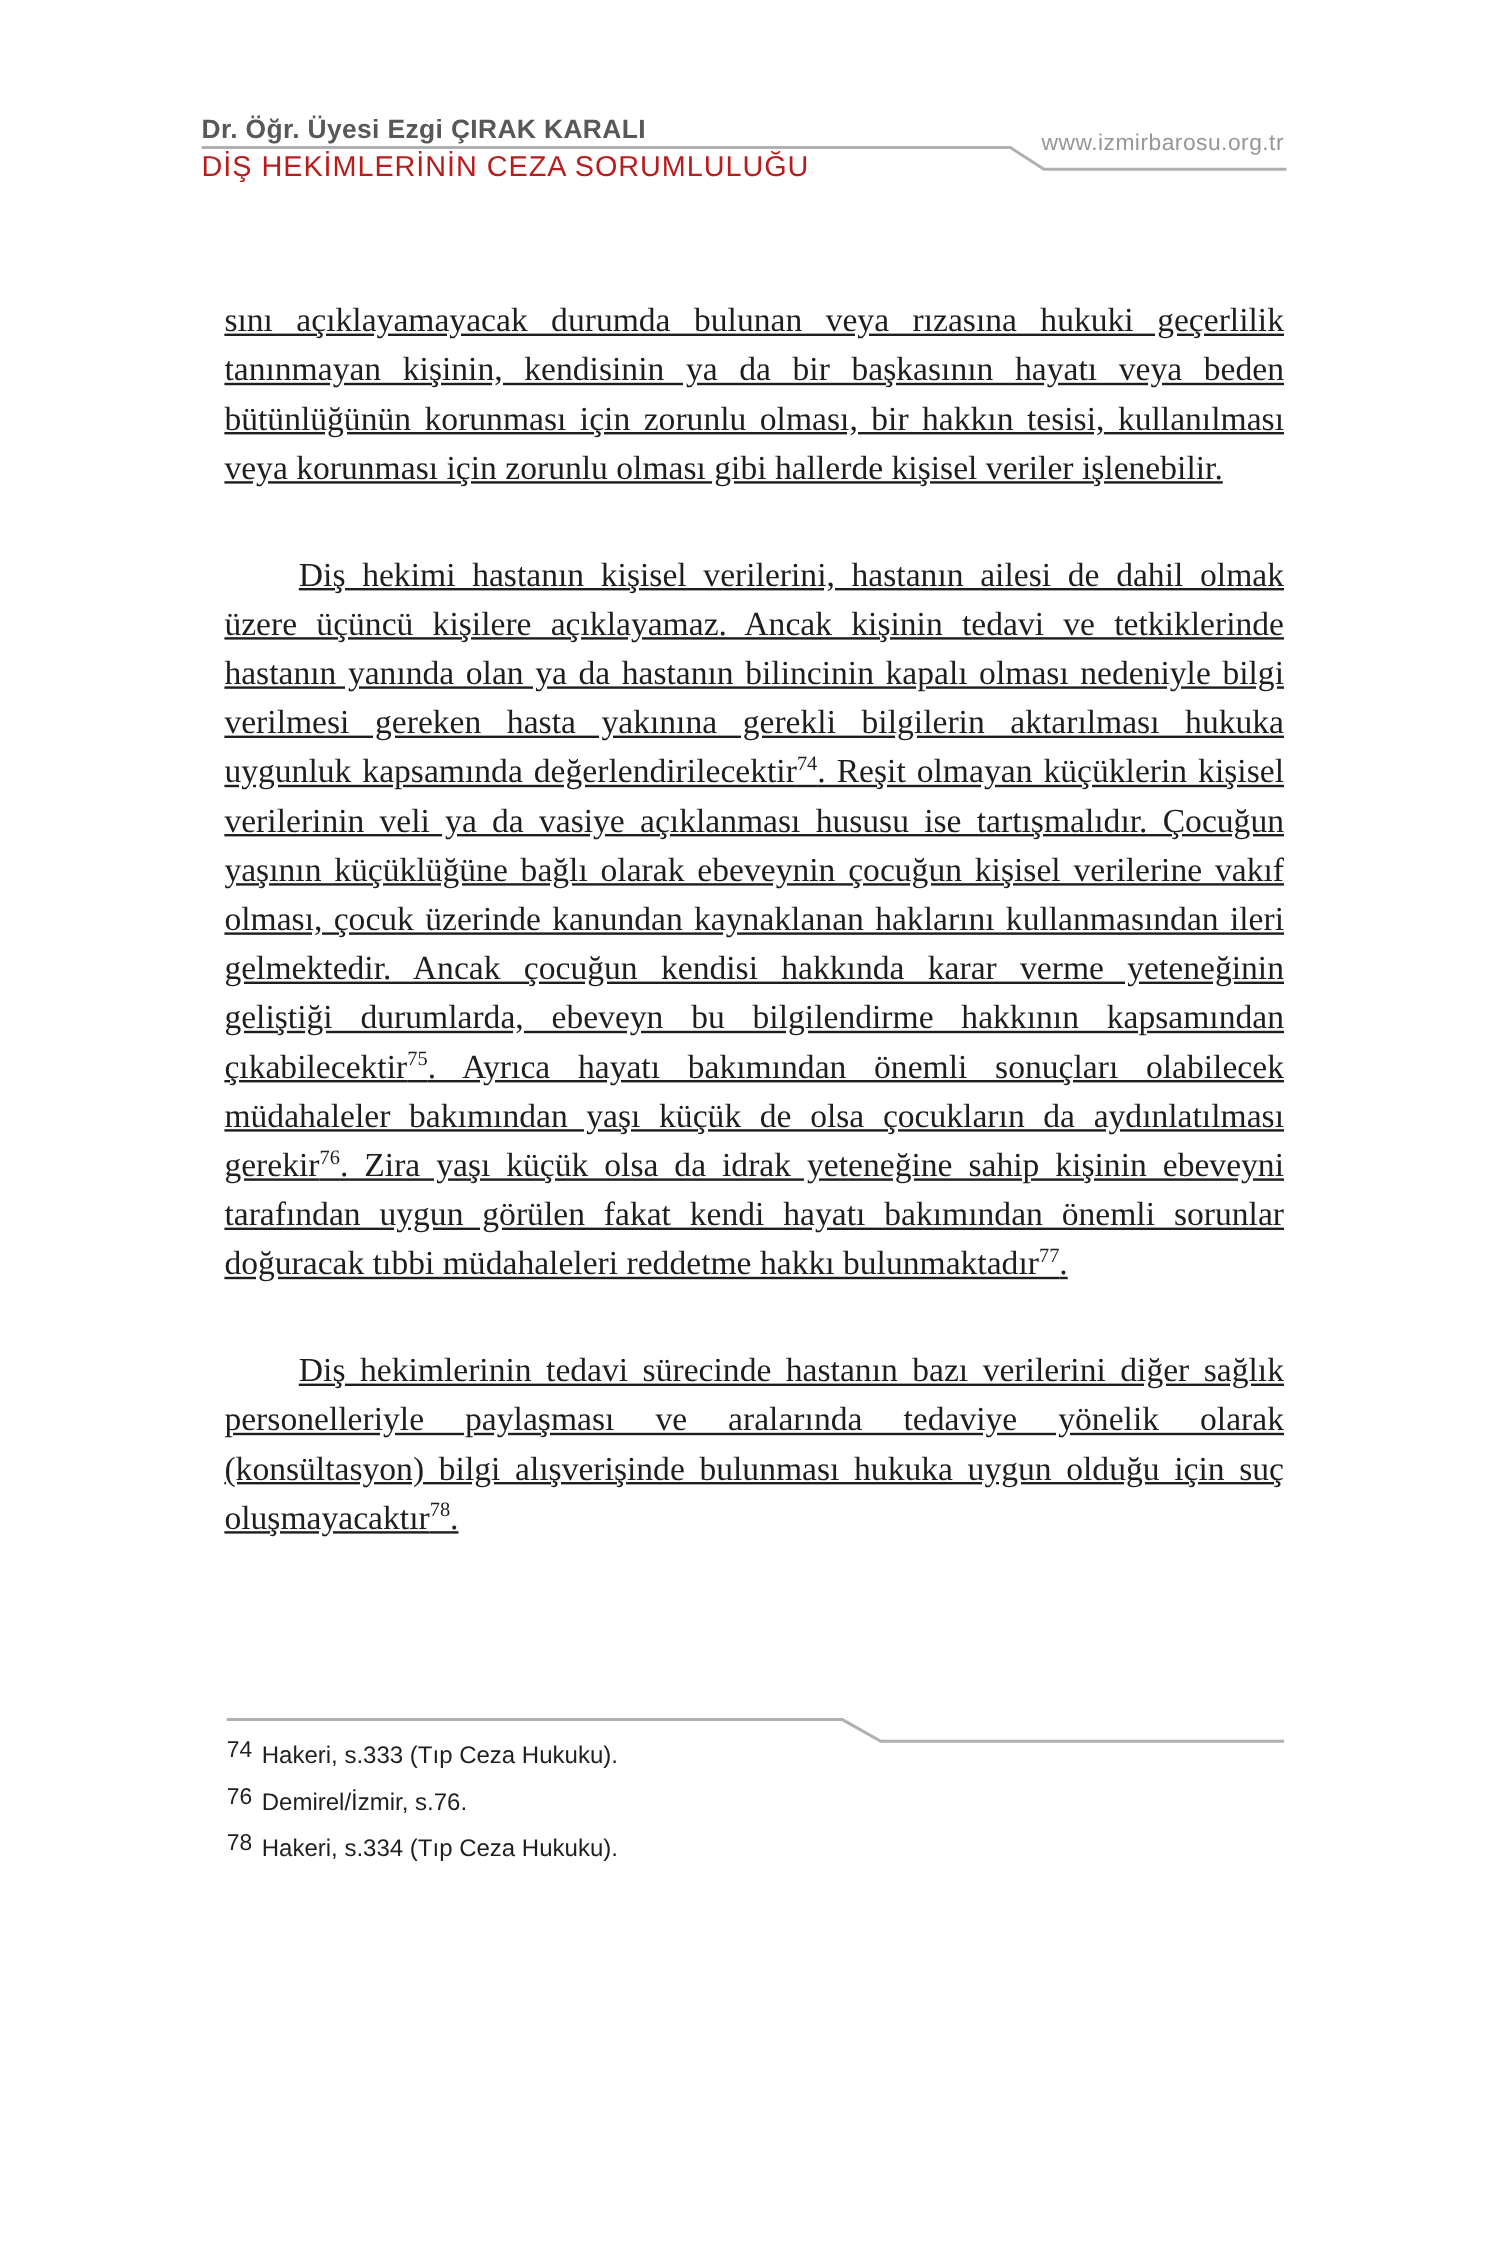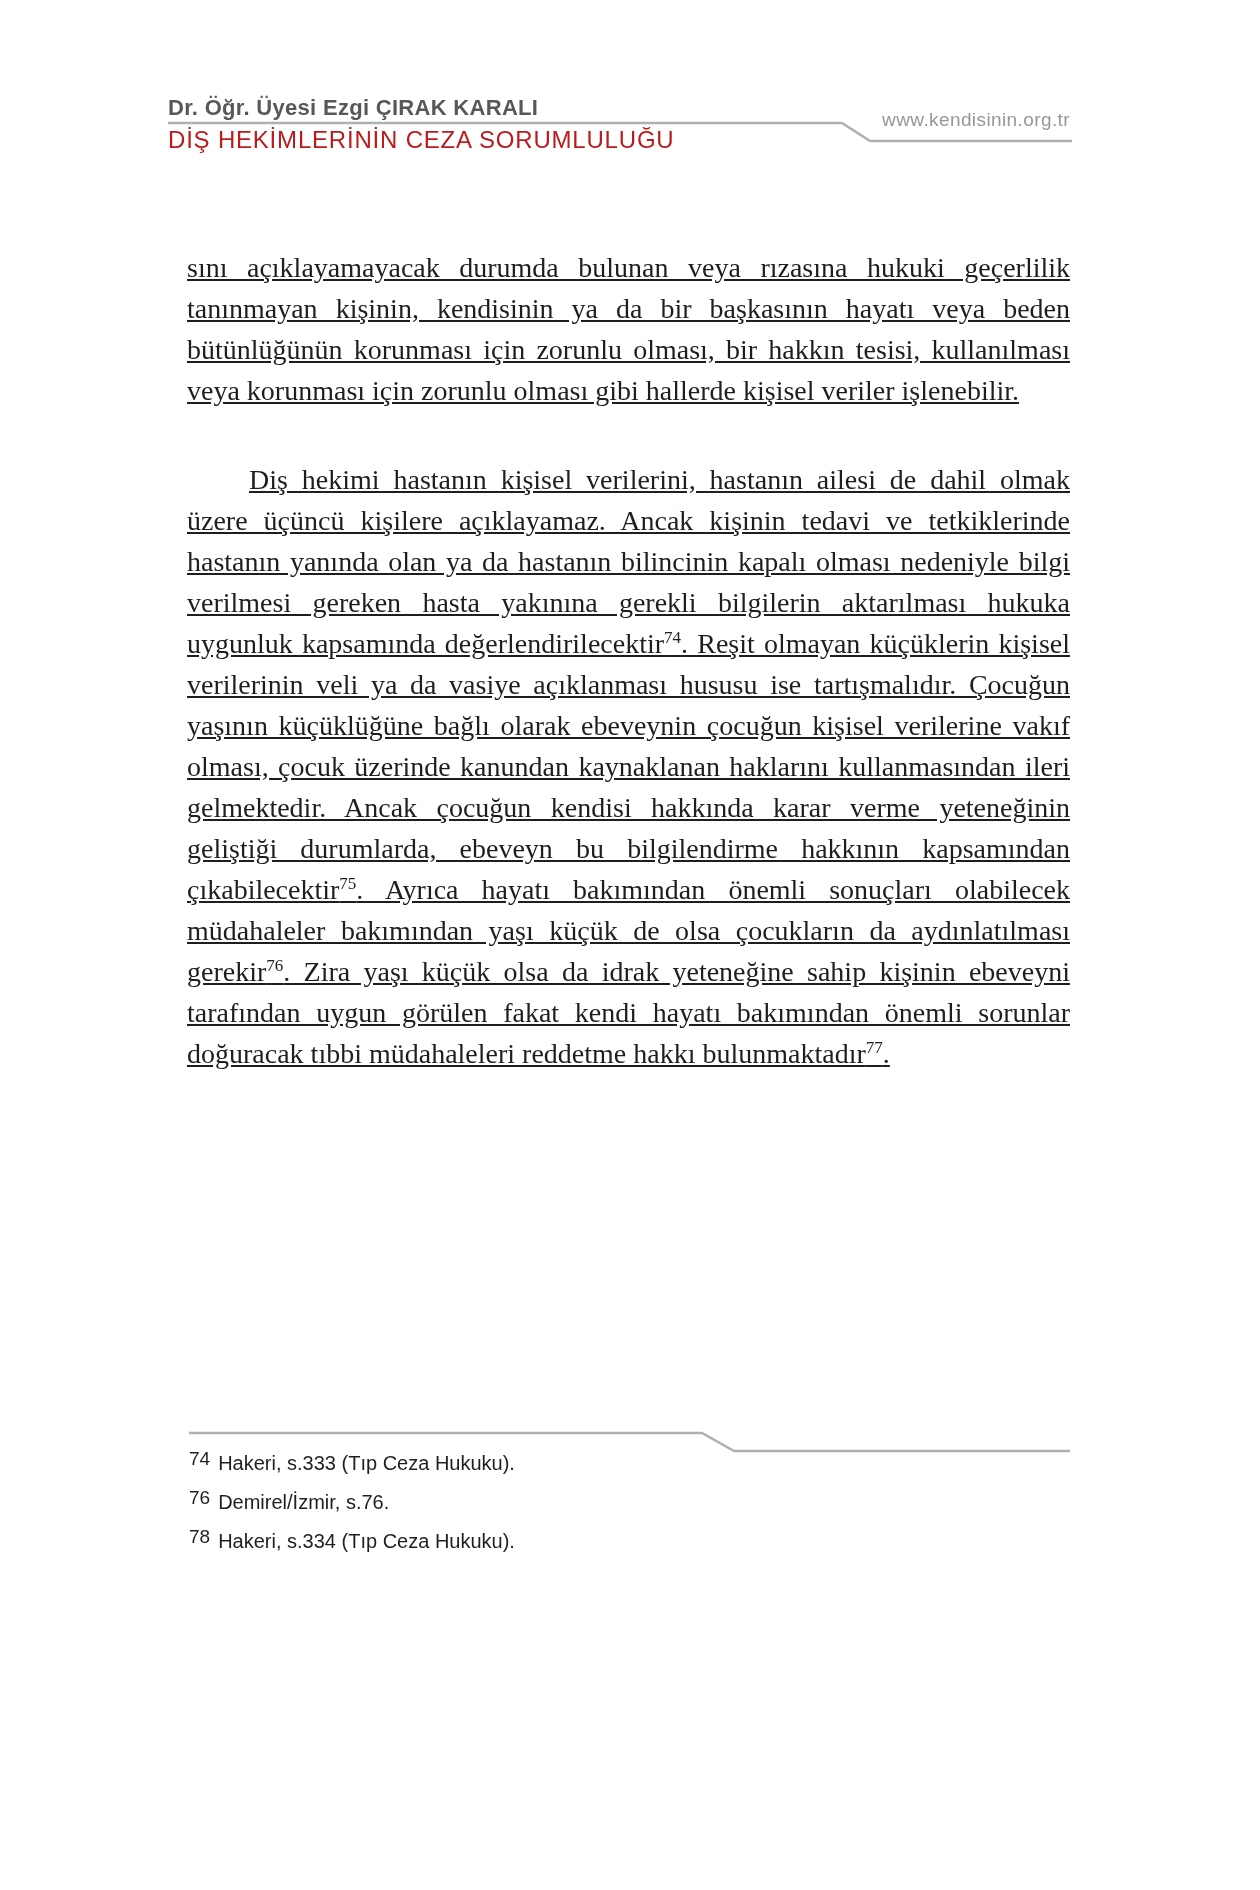--- a/index.html
+++ b/index.html
@@ -67,26 +67,27 @@
 
   <svg class="rules" width="1260" height="1890" viewBox="0 0 1260 1890" aria-hidden="true">
     <polyline points="168,123 842,123 870,141 1072,141"></polyline>
     <polyline points="189,1433 702,1433 734,1451 1070,1451"></polyline>
     <polyline points="189,1664 648,1664 678,1648 1072,1648"></polyline>
   </svg>
 
   <header>
     <div class="author">Dr. Öğr. Üyesi Ezgi ÇIRAK KARALI</div>
     <div class="subtitle">DİŞ HEKİMLERİNİN CEZA SORUMLULUĞU</div>
-    <div class="website">www.kendisinin.org.tr</div>
+    <div class="website">www.izmirbarosu.org.tr</div>
   </header>
 
   <main class="body">
       <p>sını açıklayamayacak durumda bulunan veya rızasına hukuki geçerlilik tanınmayan kişinin, kendisinin ya da bir başkasının hayatı veya beden bütünlüğünün korunması için zorunlu olması, bir hakkın tesisi, kullanılması veya korunması için zorunlu olması gibi hallerde kişisel veriler işlenebilir.</p>
       <p class="indent">Diş hekimi hastanın kişisel verilerini, hastanın ailesi de dahil olmak üzere üçüncü kişilere açıklayamaz. Ancak kişinin tedavi ve tetkiklerinde hastanın yanında olan ya da hastanın bilincinin kapalı olması nedeniyle bilgi verilmesi gereken hasta yakınına gerekli bilgilerin aktarılması hukuka uygunluk kapsamında değerlendirilecektir<sup>74</sup>. Reşit olmayan küçüklerin kişisel verilerinin veli ya da vasiye açıklanması hususu ise tartışmalıdır. Çocuğun yaşının küçüklüğüne bağlı olarak ebeveynin çocuğun kişisel verilerine vakıf olması, çocuk üzerinde kanundan kaynaklanan haklarını kullanmasından ileri gelmektedir. Ancak çocuğun kendisi hakkında karar verme yeteneğinin geliştiği durumlarda, ebeveyn bu bilgilendirme hakkının kapsamından çıkabilecektir<sup>75</sup>. Ayrıca hayatı bakımından önemli sonuçları olabilecek müdahaleler bakımından yaşı küçük de olsa çocukların da aydınlatılması gerekir<sup>76</sup>. Zira yaşı küçük olsa da idrak yeteneğine sahip kişinin ebeveyni tarafından uygun görülen fakat kendi hayatı bakımından önemli sorunlar doğuracak tıbbi müdahaleleri reddetme hakkı bulunmaktadır<sup>77</sup>.</p>
+      <p class="indent">Diş hekimlerinin tedavi sürecinde hastanın bazı verilerini diğer sağlık personelleriyle paylaşması ve aralarında tedaviye yönelik olarak (konsültasyon) bilgi alışverişinde bulunması hukuka uygun olduğu için suç oluşmayacaktır<sup>78</sup>.</p>
     </main>
 
   <section class="footnotes">
       <div class="footnote"><span class="fn-num">74</span><span class="fn-text">Hakeri, s.333 (Tıp Ceza Hukuku).</span></div>
       <div class="footnote"><span class="fn-num">76</span><span class="fn-text">Demirel/İzmir, s.76.</span></div>
       <div class="footnote"><span class="fn-num">78</span><span class="fn-text">Hakeri, s.334 (Tıp Ceza Hukuku).</span></div>
     </section>
 
   <div class="footer-text">
     <span>İzmir Barosu Dergisi</span><span class="sep">•</span><span>Ağustos 2025</span><span class="sep">•</span><span>379</span>

